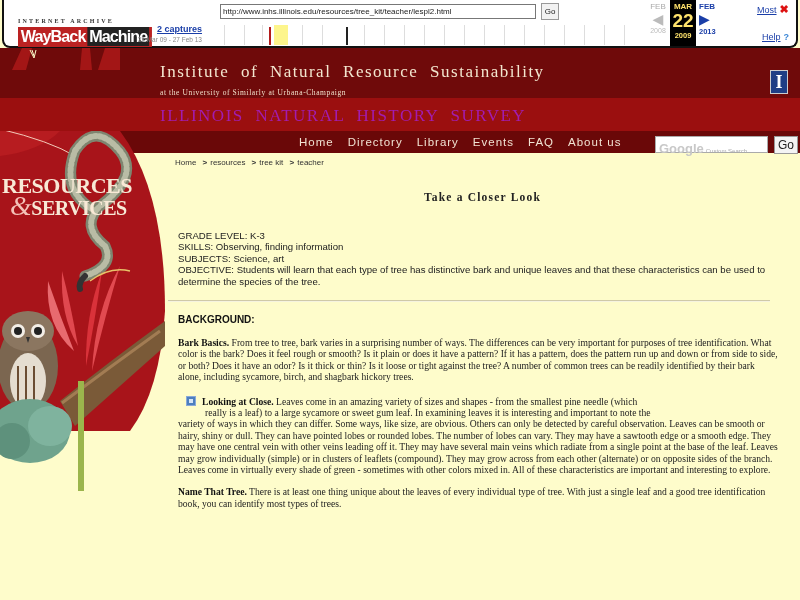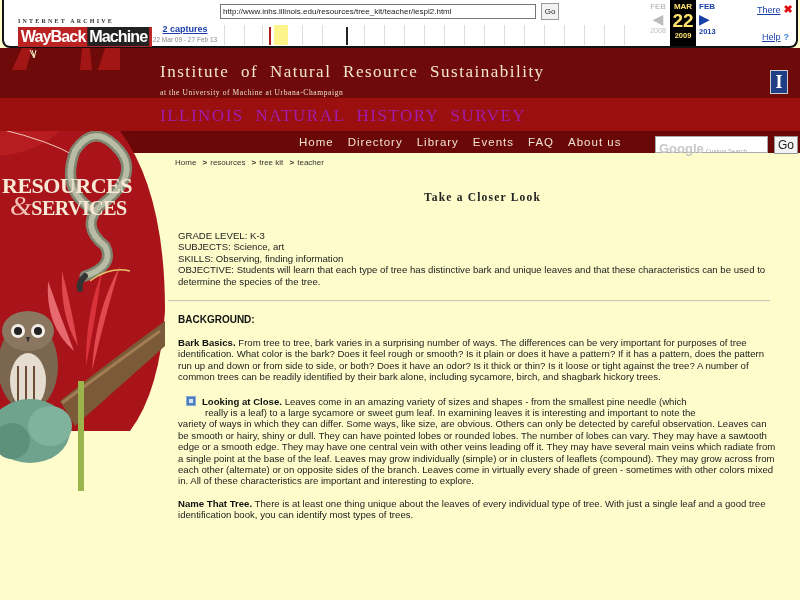--- a/index.html
+++ b/index.html
@@ -9,21 +9,21 @@
   
   #wb {
     position: absolute; left: 2px; top: 0; width: 796px; height: 48px;
     background: #fff; border: 2px solid #111; border-top: none;
     border-radius: 0 0 8px 8px; z-index: 10;
   }
   #wb-logo { position: absolute; left: 14px; top: 18px; width: 88px; }
   #wb-logo .ia { font-family: "Liberation Serif", serif; font-size: 6px; letter-spacing: 2.2px; color: #333; font-weight: bold; white-space: nowrap; }
   #wb-logo .wm { margin-top: 3px; font-family: "Liberation Sans Narrow", "Liberation Sans", sans-serif; font-size: 17px; font-weight: bold; letter-spacing: -1px; color: #fff; background: #b22; display: inline-block; padding: 0 3px; line-height: 20px; transform: scaleX(0.95); transform-origin: left; }
   #wb-logo .wm span { background: #222; margin-left: 2px; padding: 0 2px; }
-  #wb-captures { position: absolute; left: 141px; top: 24px; width: 80px; text-align: center; }
+  #wb-captures { position: absolute; left: 118px; top: 24px; width: 80px; text-align: right; }
   #wb-captures a { font-size: 9px; color: #1a3ea8; font-weight: bold; text-decoration: underline; display: block; }
   #wb-captures .range { font-size: 6.5px; color: #888; margin-top: 2px; display: block; white-space: nowrap; }
   #wb-url {
     position: absolute; left: 216px; top: 4px; width: 316px; height: 15px;
     border: 1px solid #777; font-size: 8px; padding: 1px 2px; color: #222; background: #fff;
     font-family: "Liberation Sans", sans-serif;
   }
   #wb-go { position: absolute; left: 537px; top: 3px; width: 18px; height: 17px; border: 1px solid #999; background: #f2f2f2; font-size: 8px; text-align: center; line-height: 15px; color: #222; }
   #wb-timeline { position: absolute; left: 210px; top: 25px; width: 430px; height: 20px; }
   #wb-timeline .tick { position: absolute; top: 0; width: 1px; height: 20px; background: #ddd; }
@@ -73,21 +73,21 @@
   #crumbs { position: absolute; left: 175px; top: 158px; font-size: 8px; color: #333; white-space: nowrap; }
   #crumbs a { color: #333; text-decoration: none; }
   #crumbs .sep { font-weight: bold; margin: 0 3px 0 4px; }
   #page-title { position: absolute; left: 165px; top: 191px; width: 635px; text-align: center; font-family: "Liberation Serif", serif; font-weight: bold; font-size: 11.5px; letter-spacing: 1.2px; color: #222; }
   #content { position: absolute; left: 178px; top: 230px; width: 600px; font-size: 9.6px; line-height: 11.4px; color: #222; }
   #meta div { white-space: nowrap; }
   #meta .obj { white-space: normal; }
   #hr { position: absolute; left: 168px; top: 300px; width: 602px; height: 2px; background: #cfc9a8; border-bottom: 1px solid #f5f3df; }
   #bg-block { position: absolute; left: 178px; top: 314px; width: 600px; font-size: 9.6px; line-height: 11.4px; color: #222; }
   #bg-block h3 { font-size: 10px; font-weight: bold; color: #111; line-height: 12px; }
-  .para { margin-top: 11px; }
+  .para { margin-top: 11px; font-family: Liberation Serif, serif; }
   .para b { color: #111; }
   #leaf-icon { display: inline-block; width: 10px; height: 10px; background: #4d7fbf; border: 1px solid #88a8d8; margin: 0 6px 0 8px; vertical-align: -1px; position: relative; }
   #leaf-icon::after { content: ""; position: absolute; left: 2px; top: 2px; width: 4px; height: 4px; background: #d6e4f6; }
   .indent { padding-left: 27px; }
 </style>
 </head>
 <body>
 
 <div id="wb">
   <div id="wb-logo">
@@ -132,36 +132,36 @@
   <div id="wb-cur">
     <span class="m">MAR</span>
     <span class="d">22</span>
     <span class="y">2009</span>
   </div>
   <div id="wb-next">
     <span class="m">FEB</span>
     <span class="arr">▶</span>
     <span class="y">2013</span>
   </div>
-  <a id="wb-close"><span>There</span><span class="x">✖</span></a>
+  <a id="wb-close"><span>Most</span><span class="x">✖</span></a>
   <a id="wb-help"><span>Help</span><span class="q">?</span></a>
 </div>
 
 <div id="hdr-top"></div>
 <div id="hdr-mid"></div>
 <div id="hdr-nav"></div>
 <svg id="hdr-deco" viewBox="0 0 110 22">
   <rect x="0" y="0" width="110" height="22" fill="#fefccb" opacity="0"></rect>
   <path d="M2 22 L12 0 L22 0 L16 22 Z" fill="#a31616"></path>
   <path d="M20 2 l4 8 M22 2 l2 6 M26 2 l-2 8" stroke="#fefccb" stroke-width="1"></path>
   <path d="M70 22 L72 0 L80 0 L82 22 Z" fill="#a31616"></path>
   <path d="M95 0 L110 0 L110 22 L88 22 Z" fill="#a31616"></path>
 </svg>
 <div id="inrs-title">Institute of Natural Resource Sustainability</div>
-<div id="inrs-sub">at the University of Machine at Urbana-Champaign</div>
+<div id="inrs-sub">at the University of Similarly at Urbana-Champaign</div>
 <div id="inhs-title">ILLINOIS NATURAL HISTORY SURVEY</div>
 <div id="illinois-logo">I</div>
 
 <nav id="nav">
   <a>Home</a>
   <a>Directory</a>
   <a>Library</a>
   <a>Events</a>
   <a>FAQ</a>
   <a>About us</a>
@@ -217,22 +217,22 @@
   <span class="sep">&gt;</span><a>resources</a>
   <span class="sep">&gt;</span><a>tree kit</a>
   <span class="sep">&gt;</span><a>teacher</a>
 </div>
 
 <h1 id="page-title">Take a Closer Look</h1>
 
 <div id="content">
   <div id="meta">
     <div>GRADE LEVEL: K-3</div>
+    <div>SKILLS: Observing, finding information</div>
     <div>SUBJECTS: Science, art</div>
-    <div>SKILLS: Observing, finding information</div>
     <div class="obj">OBJECTIVE: Students will learn that each type of tree has distinctive bark and unique leaves and that these characteristics can be used to determine the species of the tree.</div>
   </div>
 </div>
 
 <div id="hr"></div>
 
 <div id="bg-block">
   <h3>BACKGROUND:</h3>
 
   <p class="para"><b>Bark Basics.</b><span> From tree to tree, bark varies in a surprising number of ways. The differences can be very important for purposes of tree identification. What color is the bark? Does it feel rough or smooth? Is it plain or does it have a pattern? If it has a pattern, does the pattern run up and down or from side to side, or both? Does it have an odor? Is it thick or thin? Is it loose or tight against the tree? A number of common trees can be readily identified by their bark alone, including sycamore, birch, and shagbark hickory trees.</span></p>

